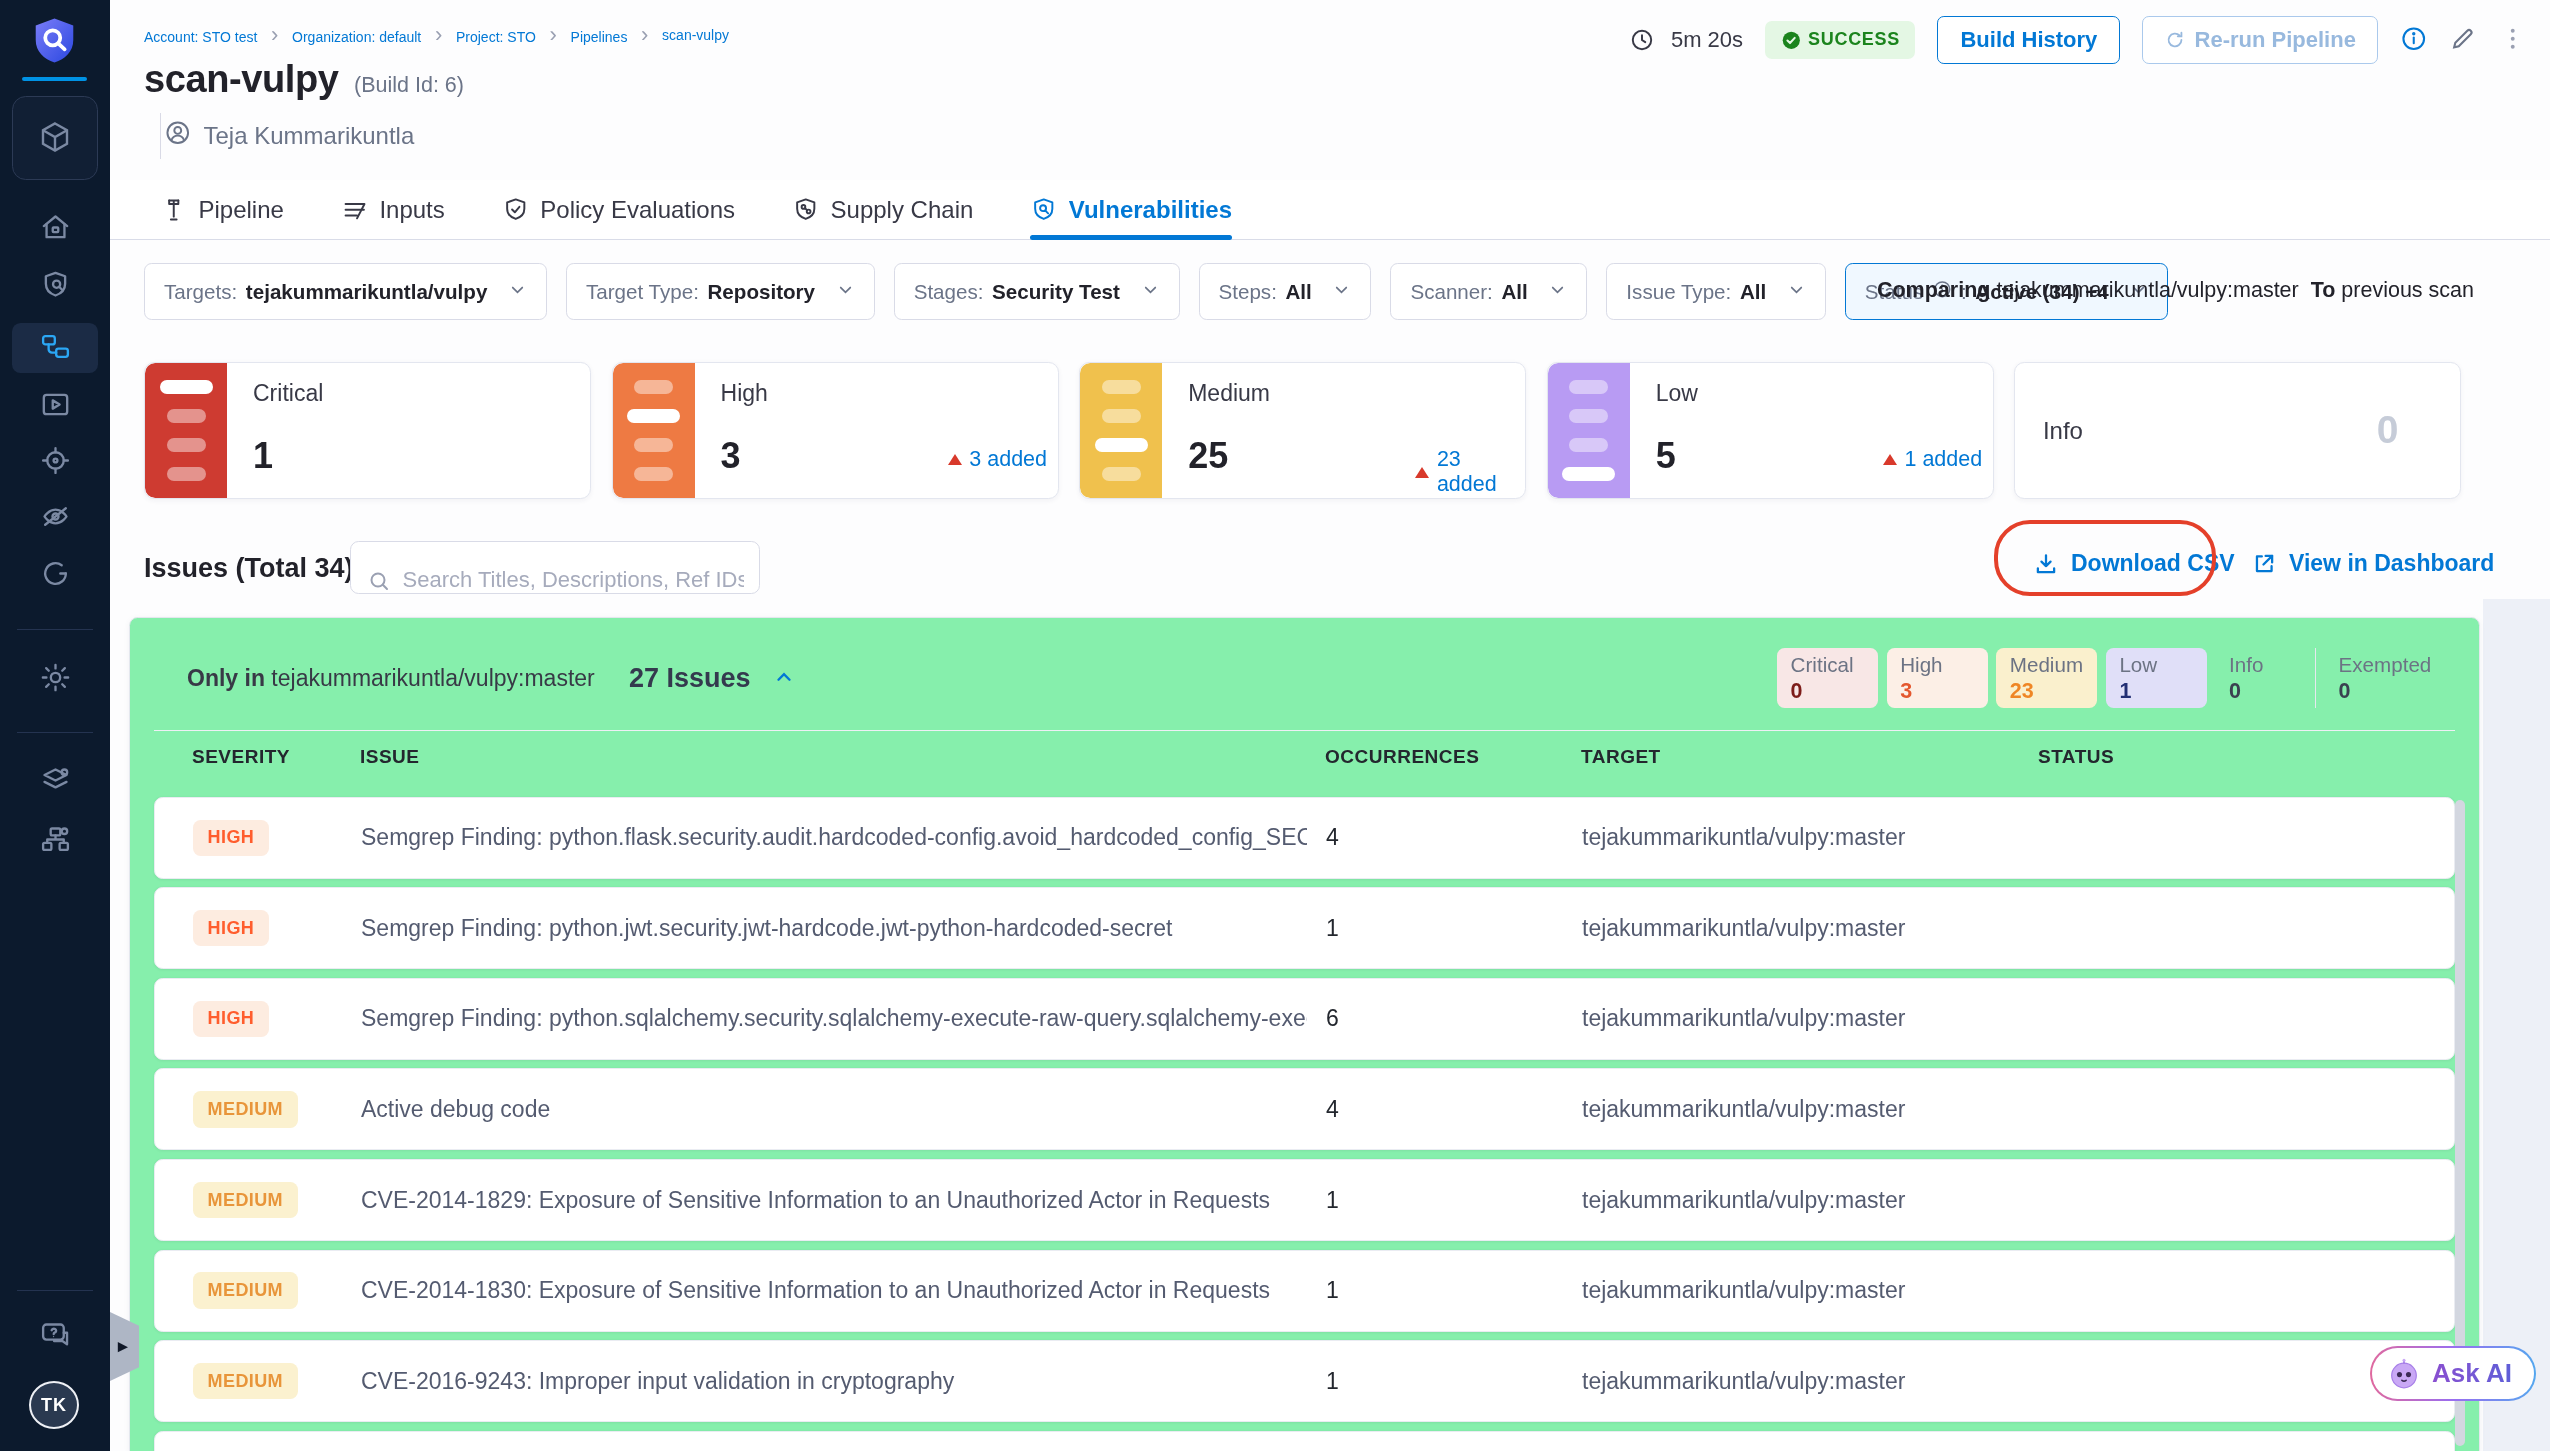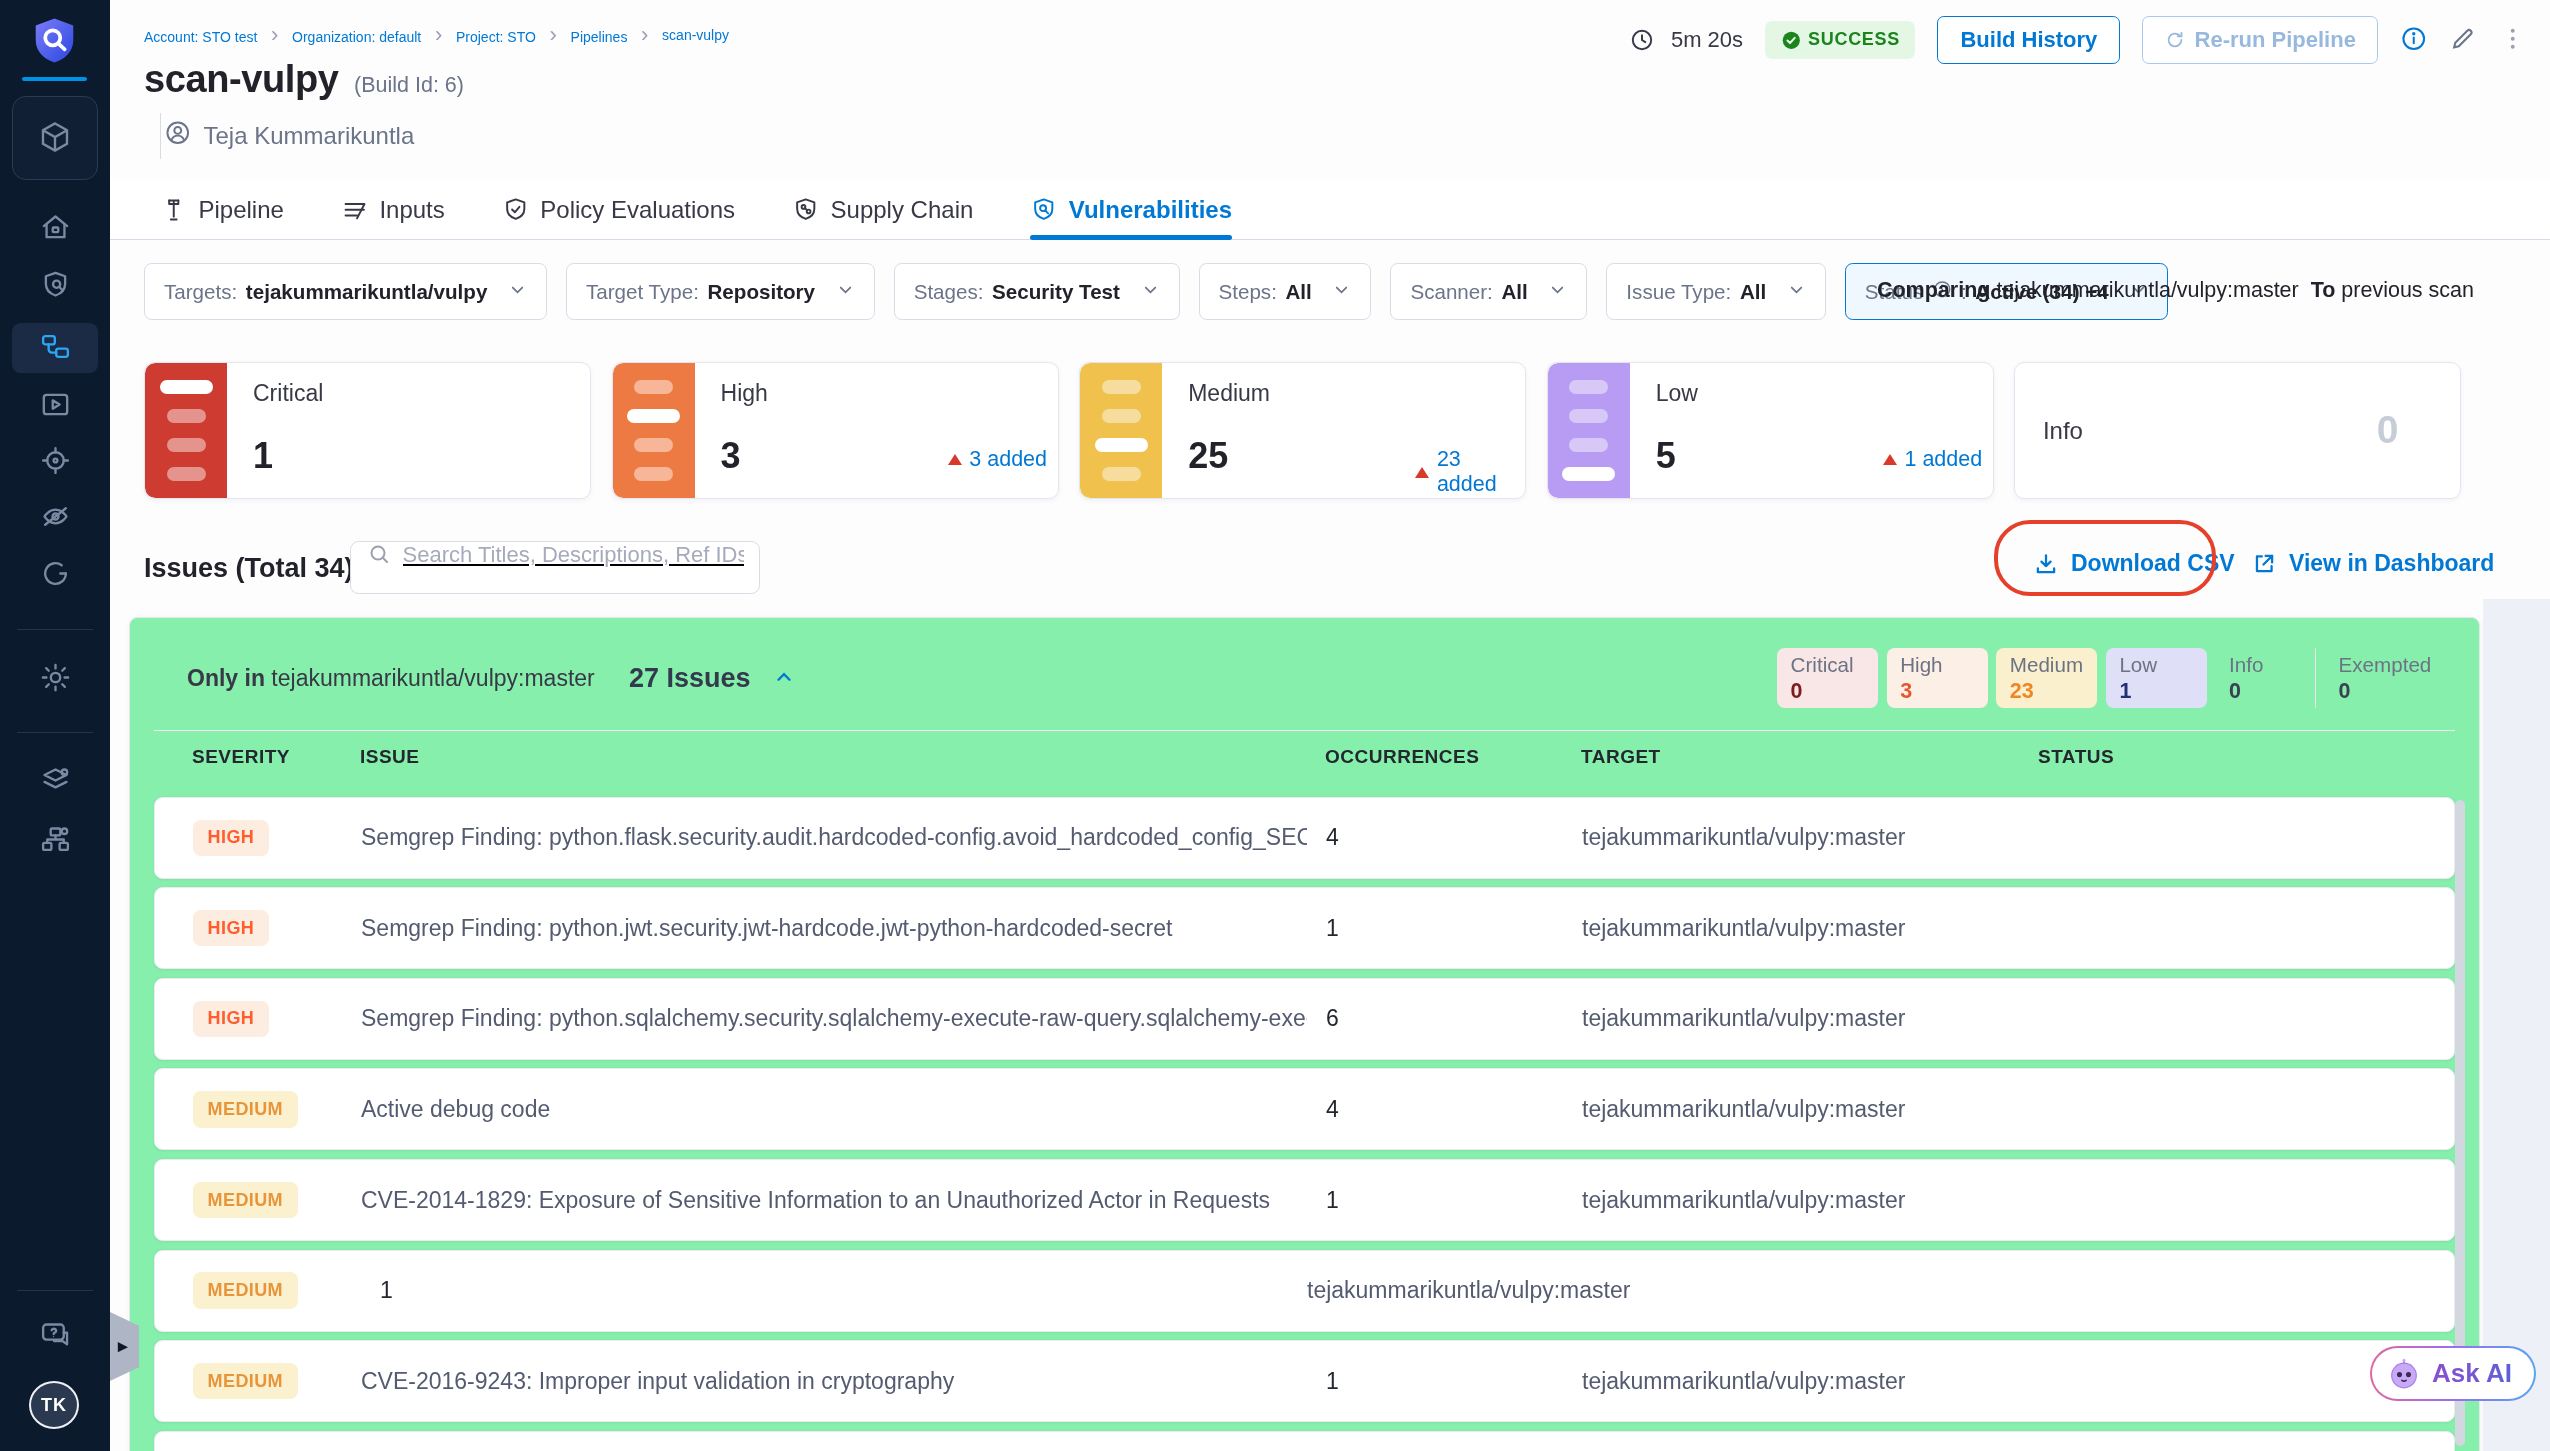--- a/index.html
+++ b/index.html
@@ -86,21 +86,21 @@
   .card-label{font-size:23px;color:#383946;}
   .card-count{position:absolute;left:26px;top:72px;font-size:36px;font-weight:bold;color:var(--ink);}
   .card-added{position:absolute;left:253px;top:84px;display:flex;align-items:center;gap:7.7px;font-size:21.5px;color:var(--accent);}
   .tri-up{width:0;height:0;border-left:7.7px solid transparent;border-right:7.7px solid transparent;border-bottom:11px solid #d8392b;}
   .card.info-card{align-items:center;}
   .info-label{font-size:24px;color:#383946;padding-left:27.5px;}
   .info-count{position:absolute;right:62px;top:45px;font-size:39px;font-weight:bold;color:#c6ccd8;}
 
   
   .issues-bar-title{position:absolute;left:144px;top:553px;font-size:27px;font-weight:bold;color:var(--ink);}
-  .searchbox{position:absolute;left:350px;top:541px;width:410px;height:53px;border:0.9px solid var(--border);border-radius:8.6px;background:#fff;display:flex;align-items:flex-start;gap:12px;padding:0 15.5px;text-decoration:underline;}
+  .searchbox{position:absolute;left:350px;top:541px;width:410px;height:53px;border:0.9px solid var(--border);border-radius:8.6px;background:#fff;display:flex;align-items:flex-end;gap:12px;padding:0 15.5px;}
   .searchbox svg{width:24px;height:24px;stroke:#9aa0b2;fill:none;stroke-width:2;stroke-linecap:round;}
   .searchbox input{border:none;outline:none;flex:1;font-size:22px;color:var(--ink);font-family:inherit;background:transparent;}
   .searchbox input::placeholder{color:#a6abbc;}
   .link-btn{position:absolute;top:550px;display:flex;align-items:center;gap:12px;font-size:23px;font-weight:bold;color:var(--accent);cursor:pointer;}
   .link-btn svg{width:26px;height:26px;stroke:var(--accent);fill:none;stroke-width:2.1;stroke-linecap:round;stroke-linejoin:round;}
   .dl-annotation{position:absolute;left:1994px;top:520px;width:222px;height:76px;border:4.3px solid #e4402a;border-radius:36px;pointer-events:none;z-index:20;}
 
   
   .tcontainer{position:absolute;left:129px;top:617px;width:2351px;height:835px;background:#86efac;border:0.9px solid #e4e7ee;border-radius:8.6px 8.6px 0 0;box-shadow:0 1.7px 6.9px rgba(30,40,70,.05);overflow:hidden;}
   .group-bar{height:112px;display:flex;align-items:center;justify-content:space-between;padding:8.6px 34px 0 57px;}
@@ -597,20 +597,21 @@
         </div>
         <div class="tgrid trow">
           <span class="badge medium">MEDIUM</span>
           <span class="issue-txt">CVE-2014-1829: Exposure of Sensitive Information to an Unauthorized Actor in Requests</span>
           <span class="occ-txt">1</span>
           <span class="tgt-txt">tejakummarikuntla/vulpy:master</span>
           <span class="tgt-txt"></span>
         </div>
         <div class="tgrid trow">
           <span class="badge medium">MEDIUM</span>
+          <span class="issue-txt">CVE-2014-1830: Exposure of Sensitive Information to an Unauthorized Actor in Requests</span>
           <span class="occ-txt">1</span>
           <span class="tgt-txt">tejakummarikuntla/vulpy:master</span>
           <span class="tgt-txt"></span>
         </div>
         <div class="tgrid trow">
           <span class="badge medium">MEDIUM</span>
           <span class="issue-txt">CVE-2016-9243: Improper input validation in cryptography</span>
           <span class="occ-txt">1</span>
           <span class="tgt-txt">tejakummarikuntla/vulpy:master</span>
           <span class="tgt-txt"></span>

